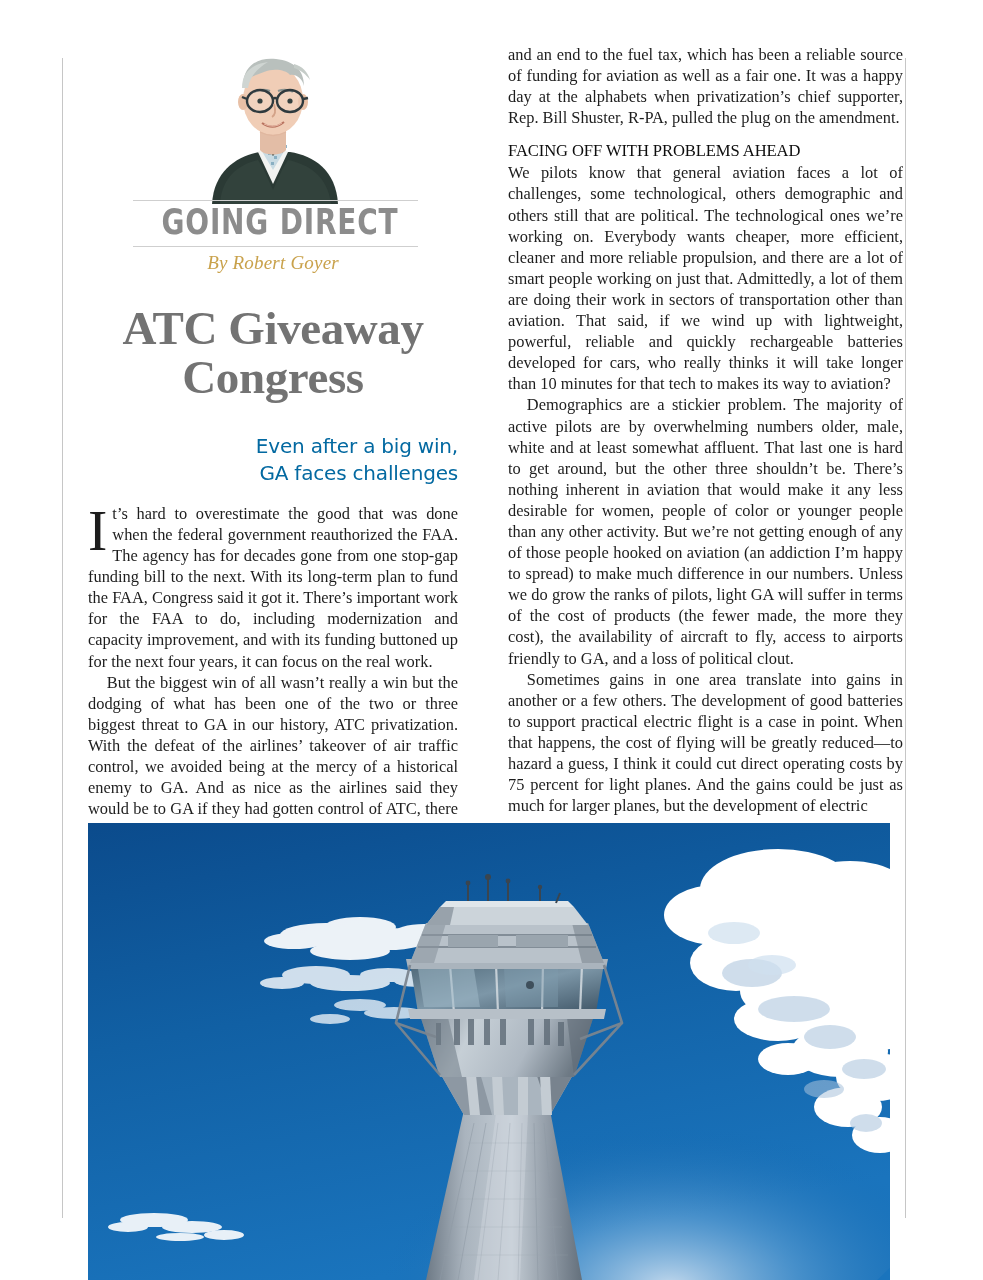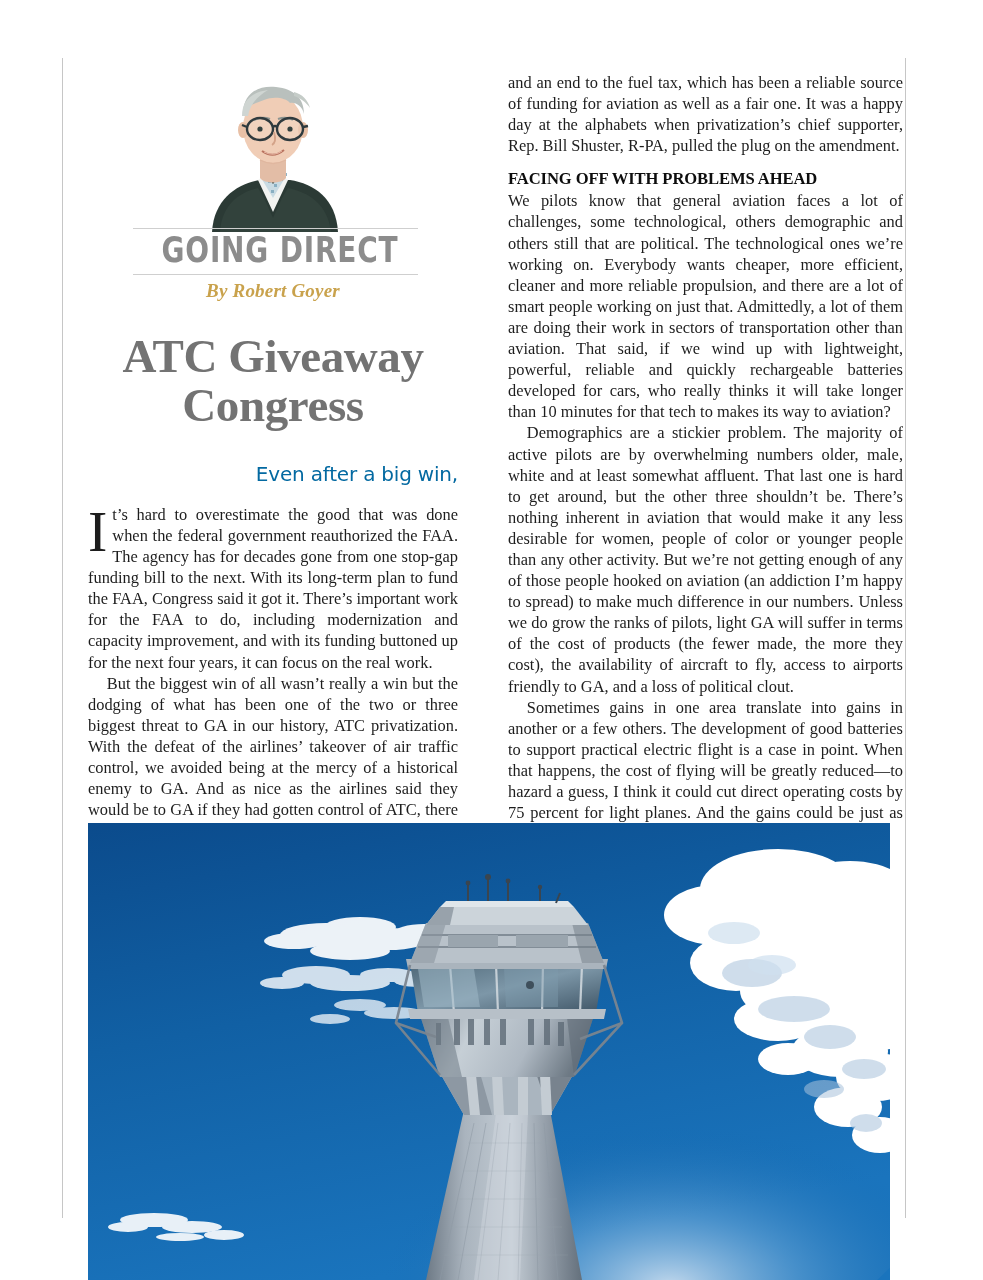--- a/index.html
+++ b/index.html
@@ -15,21 +15,21 @@
   .rule-left{
     position:absolute;left:62px;top:58px;width:1px;height:1160px;
     background:#c6c6c6;
   }
   .rule-right{
     position:absolute;left:905px;top:58px;width:1px;height:1160px;
     background:#c6c6c6;
   }
 
   
-  .col{position:absolute;top:72px;}
+  .col{position:absolute;top:44px;}
   .col-left{left:88px;width:370px;}
   .col-right{left:508px;width:395px;}
 
   
   .masthead{width:280px;margin:0 auto 0 auto;position:relative;}
   .portrait-wrap{
     width:150px;height:160px;margin:0 auto;
     position:relative;overflow:hidden;
   }
   .portrait-wrap svg{display:block;}
@@ -50,21 +50,21 @@
     color:#8c8c8c;
     transform:scaleX(0.80);
     transform-origin:center;
     white-space:nowrap;
     padding:2px 0 3px 0;
   }
   .byline{
     text-align:center;
     font-family:"Liberation Serif", serif;
     font-style:italic;
-    font-weight:700;
+    font-weight:400;
     font-size:19px;
     color:#c9a24c;
     margin-top:5px;
     letter-spacing:.2px;
   }
 
   
   .headline{
     margin-top:30px;
     text-align:center;
@@ -108,21 +108,21 @@
     font-family:"Liberation Serif", serif;
     font-weight:400;
     font-size:58px;
     line-height:52px;
     margin:2px 5px 0 0;
     color:#1d1d1d;
   }
 
   .sec-head{
     font-family:"Liberation Serif", serif;
-    font-weight:700;
+    font-weight:400;
     font-size:16.6px;
     letter-spacing:-0.1px;
     margin:13px 0 1px 0;
     color:#0d0d0d;
   }
 
   .lead-gap{height:16px;}
 
   
   .photo{
@@ -206,20 +206,21 @@
     <div class="byline">By Robert Goyer</div>
   </div>
 
   <h1 class="headline">
     <span>ATC Giveaway</span>
     <span class="l2">Congress</span>
   </h1>
 
   <div class="deck">
     <span>Even after a big win,</span>
+    <span class="l2">GA faces challenges</span>
   </div>
 
   <div class="lead-gap"></div>
 
   <div class="body">
     <p class="first dropcap-para">
       <span class="dropcap">I</span><span>t’s hard to overestimate the good that was done when the federal government reauthorized the FAA. The agency has for decades gone from one stop-gap funding bill to the next. With its long-term plan to fund the FAA, Congress said it got it. There’s important work for the FAA to do, including modernization and capacity improvement, and with its funding buttoned up for the next four years, it can focus on the real work.</span>
     </p>
     <p class="nofirst">But the biggest win of all wasn’t really a win but the dodging of what has been one of the two or three biggest threat to GA in our history, ATC privatization. With the defeat of the airlines’ takeover of air traffic control, we avoided being at the mercy of a historical enemy to GA. And as nice as the airlines said they would be to GA if they had gotten control of ATC, there was nothing in law to keep them from imposing their economic will on any other sector of aviation. That could have meant users fees, more restricted airspace, slot limitations for GA at airline airports</p>
   </div>

